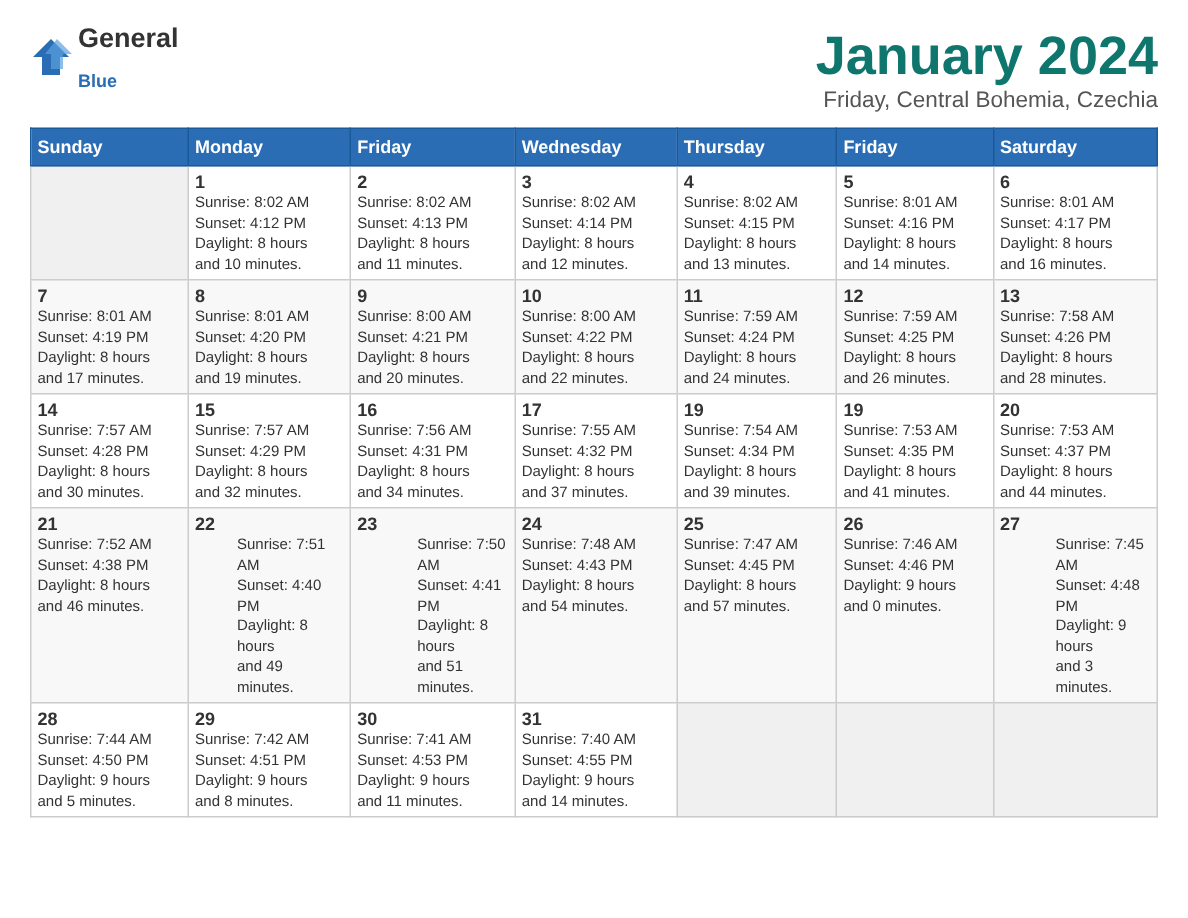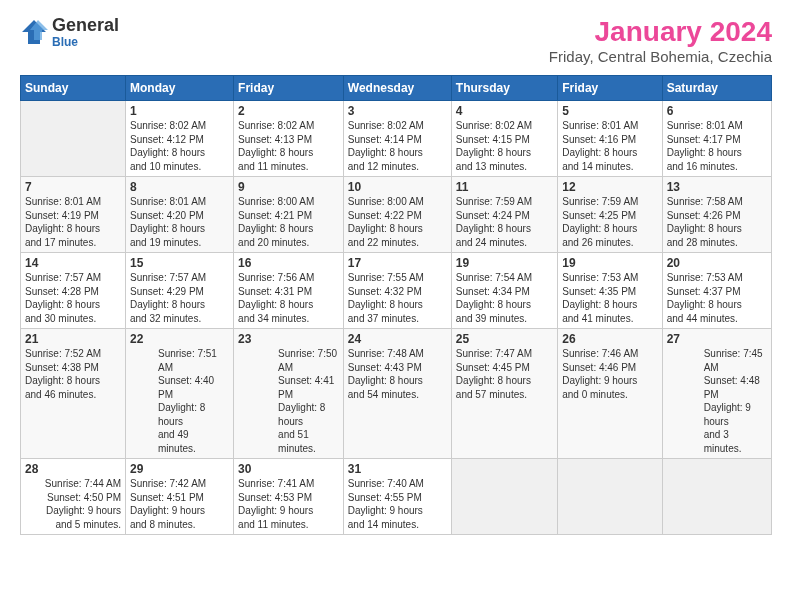--- a/index.html
+++ b/index.html
@@ -22,43 +22,44 @@
       margin-bottom: 10px;
     }
     .logo {
       display: flex;
       align-items: center;
     }
     .logo-text {
       display: flex;
       flex-direction: column;
       line-height: 1.1;
+      gap: 12px;
     }
     .logo-general {
       font-size: 18px;
       font-weight: bold;
       color: #333;
     }
     .logo-blue {
       font-size: 12px;
       font-weight: bold;
       color: #2a6db5;
     }
     .logo-icon {
       width: 28px;
       height: 28px;
       margin-right: 4px;
     }
     .title-block {
       text-align: right;
     }
     .main-title {
-      font-size: 28px;
-      font-weight: bold;
-      color: #ec4899;
+      font-size: 36px;
+      font-weight: bold;
+      color: #0f766e;
       text-align: right;
     }
     .subtitle {
       font-size: 15px;
       color: #555;
     }
     .calendar {
       width: 100%;
       border-collapse: collapse;
       font-size: 10.5px;
@@ -328,21 +329,21 @@
             <span class="day-number">27</span>
             <div class="day-info" style="white-space: pre-line; margin-left: 37px;">Sunrise: 7:45 AM
 Sunset: 4:48 PM
 Daylight: 9 hours
 and 3 minutes.</div>
           </td>
         </tr>
         <tr>
           <td>
             <span class="day-number">28</span>
-            <div class="day-info" style="white-space: pre-line; text-align: right;">Sunrise: 7:44 AM
+            <div class="day-info" style="white-space: pre-line;">Sunrise: 7:44 AM
 Sunset: 4:50 PM
 Daylight: 9 hours
 and 5 minutes.</div>
           </td>
           <td>
             <span class="day-number">29</span>
             <div class="day-info" style="white-space: pre-line;">Sunrise: 7:42 AM
 Sunset: 4:51 PM
 Daylight: 9 hours
 and 8 minutes.</div>

